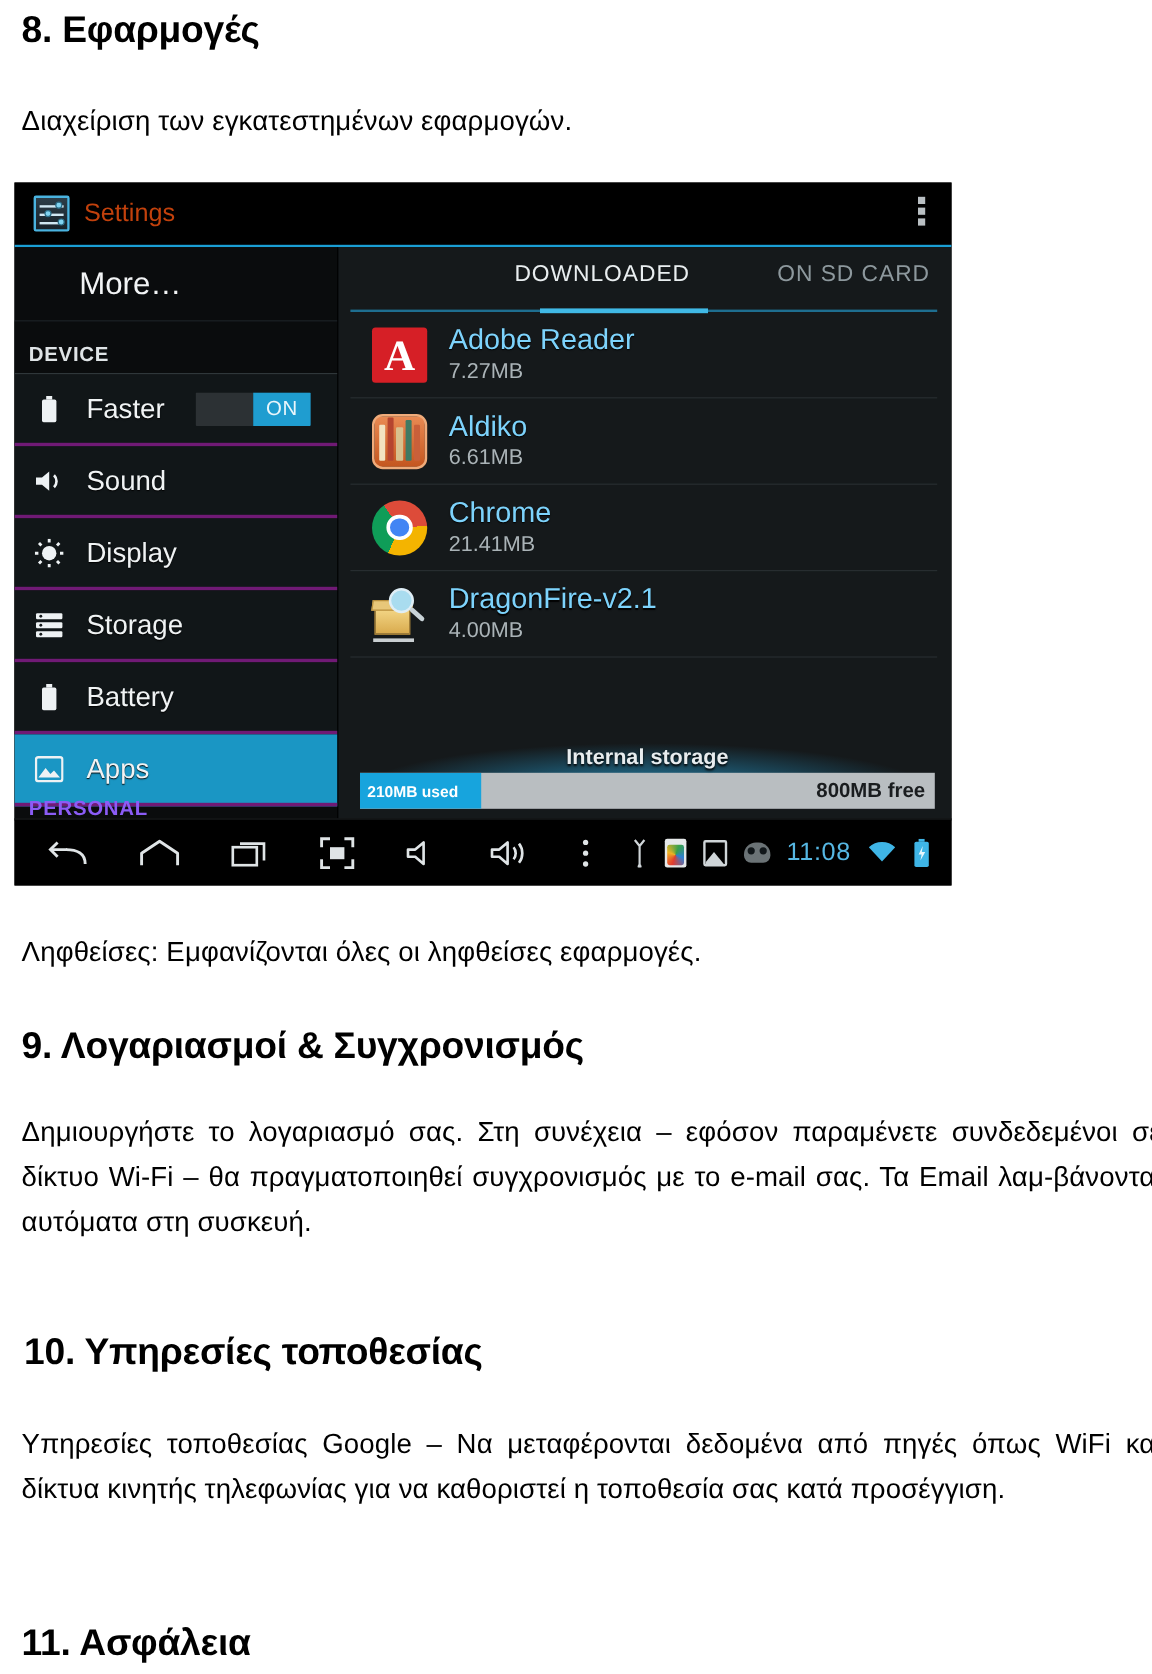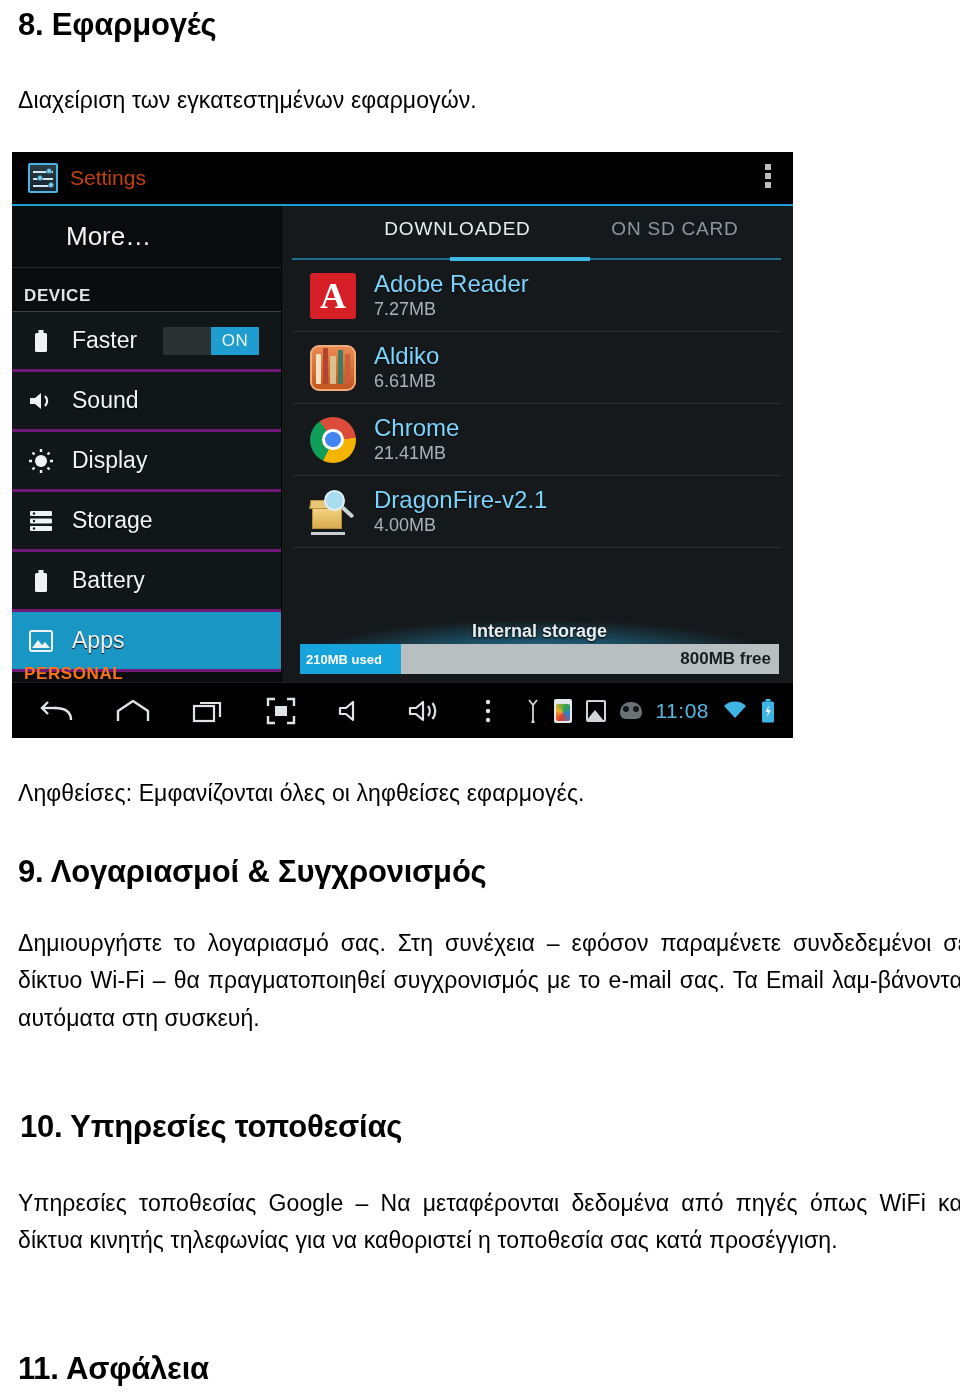--- a/index.html
+++ b/index.html
@@ -111,37 +111,37 @@
     border-radius: 1px;
   }
   .toggle .off-half { flex: 1; background: #2c3134; }
   .toggle .on-half {
     flex: 1; background: #1f9dd0; color: #eaf6fb;
     font-size: 17px; display: flex; align-items: center;
     justify-content: center; letter-spacing: 0.5px;
   }
   .side-personal {
     position: absolute; bottom: -4px; left: 0; right: 0;
-    color: #f97316; font-size: 17px; font-weight: bold;
+    color: #8b5cf6; font-size: 17px; font-weight: bold;
     letter-spacing: 0.6px; padding-left: 12px; overflow: hidden;
     height: 24px;
   }
 
   
   .apps {
     flex: 1; background: #15191b; position: relative;
     display: flex; flex-direction: column;
   }
   .tabs {
     height: 54px; display: flex; align-items: flex-start;
     justify-content: flex-end; padding-top: 12px; position: relative;
   }
   .tab {
     font-size: 19px; letter-spacing: 0.8px; color: #8d989d;
-    padding: 0 0 10px 0; text-align: center;
+    padding: 0 0 10px 0; text-align: right;
   }
   .tab.t1 { width: 235px; color: #e9eef0; }
   .tab.t2 { width: 200px; margin-right: 18px; }
   .tab-underline {
     position: absolute; left: 10px; right: 12px; bottom: 0;
     height: 2px; background: #1e6e90;
   }
   .tab-underline .active {
     position: absolute; left: 158px; width: 140px; top: -1px;
     height: 4px; background: #40b9e6;

